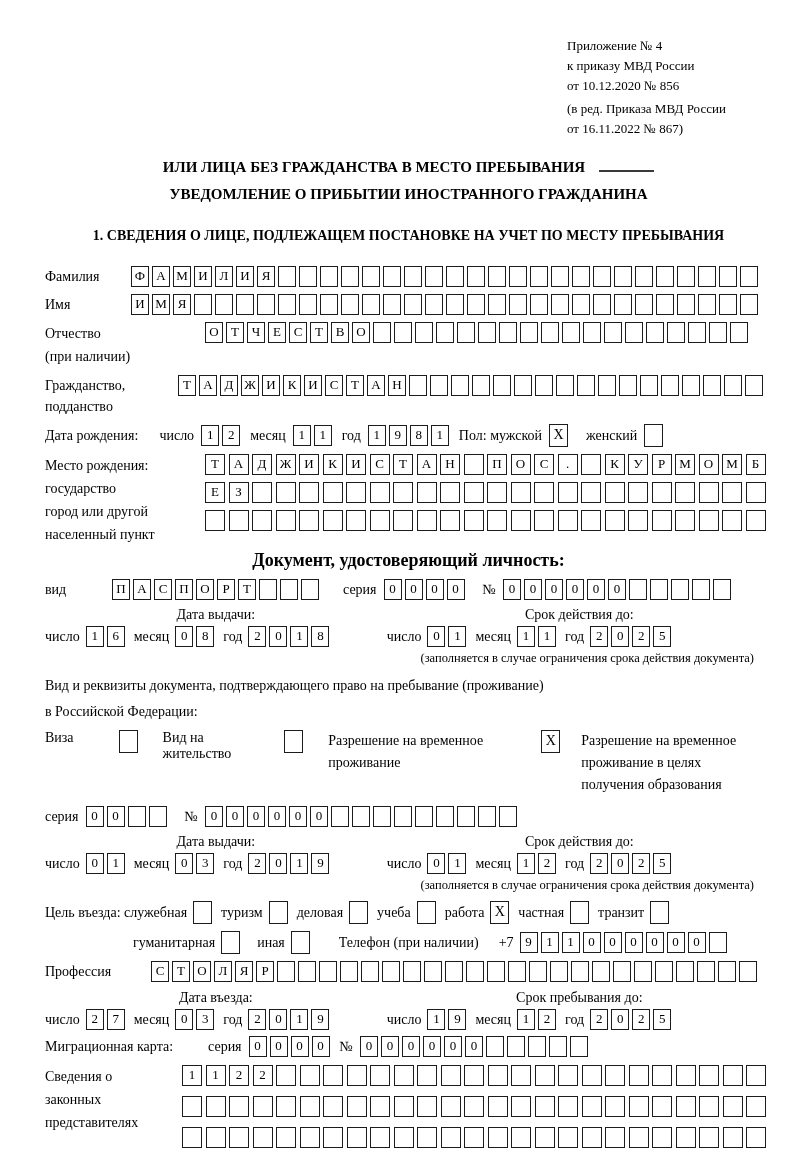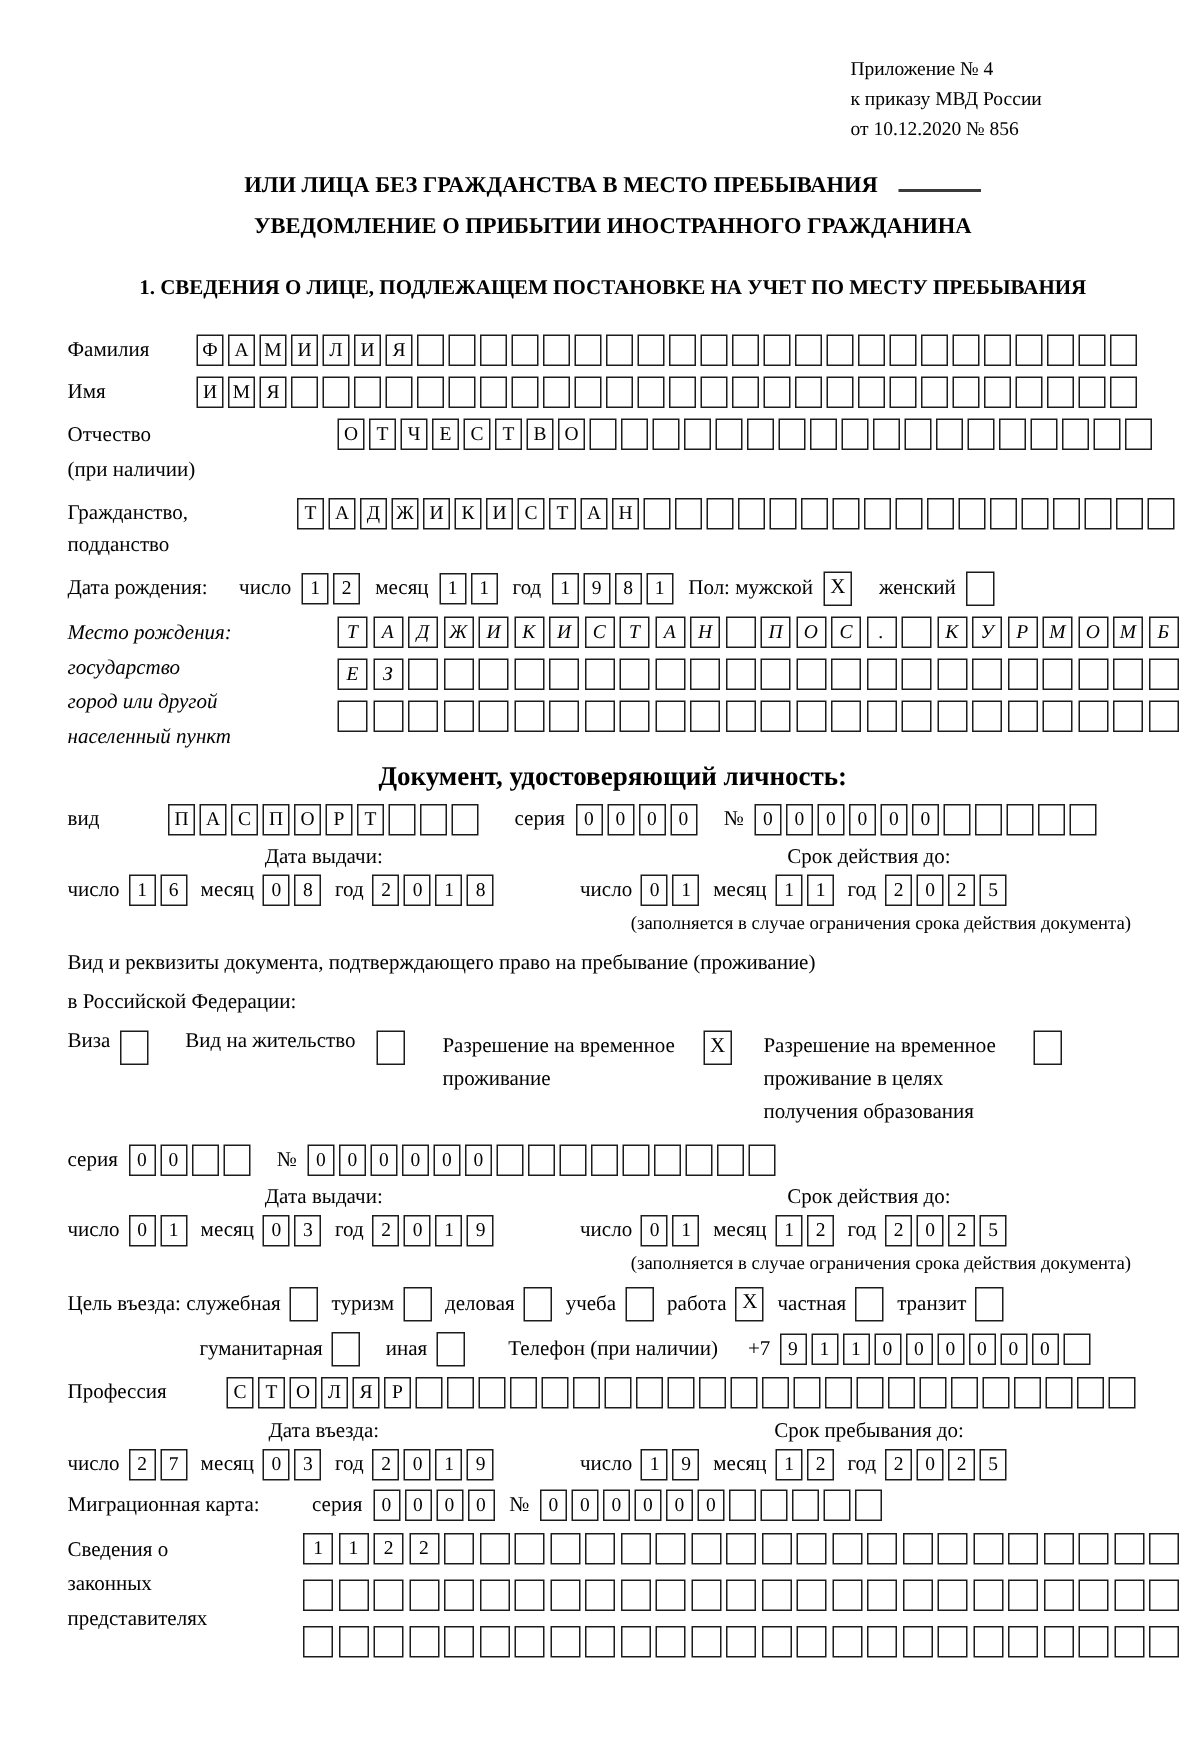--- a/index.html
+++ b/index.html
@@ -6,21 +6,21 @@
   .page{width:800px;height:1163px;box-sizing:border-box;background:#fff;color:#000;
         font-family:"Liberation Serif", serif;font-size:14px;position:relative;
         padding:36px 28px 0 45px;overflow:hidden;}
   .annex{width:195px;margin-left:auto;margin-right:10px;font-size:13px;line-height:20px;}
   .annex-note{margin-top:3px;}
   .forma{text-align:right;margin-right:4px;font-weight:bold;font-size:15px;margin-top:14px;}
   .title{text-align:center;font-weight:bold;font-size:15px;line-height:27px;margin-top:15px;}
   .title-blank{display:inline-block;width:55px;border-bottom:2.5px solid #3a3a3a;margin-left:14px;height:10px;}
   .sec1{text-align:center;font-weight:bold;font-size:14px;margin-top:20px;margin-bottom:22px;}
   .frow{display:flex;align-items:center;margin-bottom:7px;}
-  .frow.top{align-items:flex-start;gap:20px;}
+  .frow.top{align-items:flex-start;}
   .lbl{flex:0 0 auto;}
   .lblw1{width:86px;}
   .lblw2{width:160px;line-height:23px;}
   .lblw3{width:133px;line-height:21px;}
   .lblw4{width:106px;}
   .lblw5{width:137px;line-height:23px;}
   .cells{white-space:nowrap;display:inline-block;}
   .cell{display:inline-block;box-sizing:border-box;width:18px;height:21px;border:1.7px solid #1c1c1c;
         margin-right:3px;text-align:center;font-size:13px;line-height:17px;vertical-align:middle;}
   .wide .cell{width:20px;margin-right:3.5px;}
@@ -34,36 +34,40 @@
   .dhead > div{text-align:center;}
   .dhead .dh-left{width:47%;}
   .dhead .dh-right{width:53%;}
   .drow{display:flex;align-items:center;margin-bottom:4px;}
   .dhalf{display:flex;align-items:center;}
   .dhalf.left{width:47%;}
   .dhalf > span{margin-right:6px;}
   .caption{font-size:12.5px;text-align:right;padding-right:18px;margin-bottom:8px;}
   .plain{line-height:24px;margin-bottom:2px;}
   .cbrow{display:flex;align-items:flex-start;margin:6px 0 10px 0;}
-  .cbitem{display:flex;align-items:flex-start;}
+  .cbitem{display:flex;align-items:flex-start;gap:39px;}
   .cblabel{display:inline-block;}
   .cblabel.c{line-height:22px;}
   .w150{width:158px;} .w172{width:168px;}
   .purpose{display:flex;align-items:center;flex-wrap:nowrap;margin-bottom:7px;}
   .purpose > span{margin-right:6px;}
 </style>
 </head>
 <body>
 
 <div class="page">
 
   <div class="annex">
     <div>Приложение № 4</div>
     <div>к приказу МВД России</div>
     <div>от 10.12.2020 № 856</div>
+    <div class="annex-note">
+      <div>(в ред. Приказа МВД России</div>
+      <div>от 16.11.2022 № 867)</div>
+    </div>
   </div>
 
 
   <div class="title">
     <div>
       <span>ИЛИ ЛИЦА БЕЗ ГРАЖДАНСТВА В МЕСТО ПРЕБЫВАНИЯ</span><span class="title-blank"></span>
     </div>
     <div>УВЕДОМЛЕНИЕ О ПРИБЫТИИ ИНОСТРАННОГО ГРАЖДАНИНА</div>
   </div>
 
@@ -102,21 +106,21 @@
     <span>месяц</span>
     <span class="cells"><span class="cell">1</span><span class="cell">1</span></span>
     <span>год</span>
     <span class="cells"><span class="cell">1</span><span class="cell">9</span><span class="cell">8</span><span class="cell">1</span></span>
     <span>Пол: мужской</span>
     <span class="cells cbx"><span class="cell">X</span></span>
     <span class="gap8">женский</span>
     <span class="cells cbx"><span class="cell"></span></span>
   </div>
 
-  <div class="frow top" style="margin-top:6px;margin-bottom:0;font-style:italic;">
+  <div class="frow top" style="margin-top:6px;margin-bottom:0;">
     <span class="lbl lblw2">
       <span>Место рождения:</span><br>
       <span>государство</span><br>
       <span>город или другой</span><br>
       <span>населенный пункт</span>
     </span>
     <span class="boxrows wide">
       <span class="cells"><span class="cell">Т</span><span class="cell">А</span><span class="cell">Д</span><span class="cell">Ж</span><span class="cell">И</span><span class="cell">К</span><span class="cell">И</span><span class="cell">С</span><span class="cell">Т</span><span class="cell">А</span><span class="cell">Н</span><span class="cell"></span><span class="cell">П</span><span class="cell">О</span><span class="cell">С</span><span class="cell">.</span><span class="cell"></span><span class="cell">К</span><span class="cell">У</span><span class="cell">Р</span><span class="cell">М</span><span class="cell">О</span><span class="cell">М</span><span class="cell">Б</span></span>
       <span class="cells"><span class="cell">Е</span><span class="cell">З</span><span class="cell"></span><span class="cell"></span><span class="cell"></span><span class="cell"></span><span class="cell"></span><span class="cell"></span><span class="cell"></span><span class="cell"></span><span class="cell"></span><span class="cell"></span><span class="cell"></span><span class="cell"></span><span class="cell"></span><span class="cell"></span><span class="cell"></span><span class="cell"></span><span class="cell"></span><span class="cell"></span><span class="cell"></span><span class="cell"></span><span class="cell"></span><span class="cell"></span></span>
       <span class="cells"><span class="cell"></span><span class="cell"></span><span class="cell"></span><span class="cell"></span><span class="cell"></span><span class="cell"></span><span class="cell"></span><span class="cell"></span><span class="cell"></span><span class="cell"></span><span class="cell"></span><span class="cell"></span><span class="cell"></span><span class="cell"></span><span class="cell"></span><span class="cell"></span><span class="cell"></span><span class="cell"></span><span class="cell"></span><span class="cell"></span><span class="cell"></span><span class="cell"></span><span class="cell"></span><span class="cell"></span></span>

